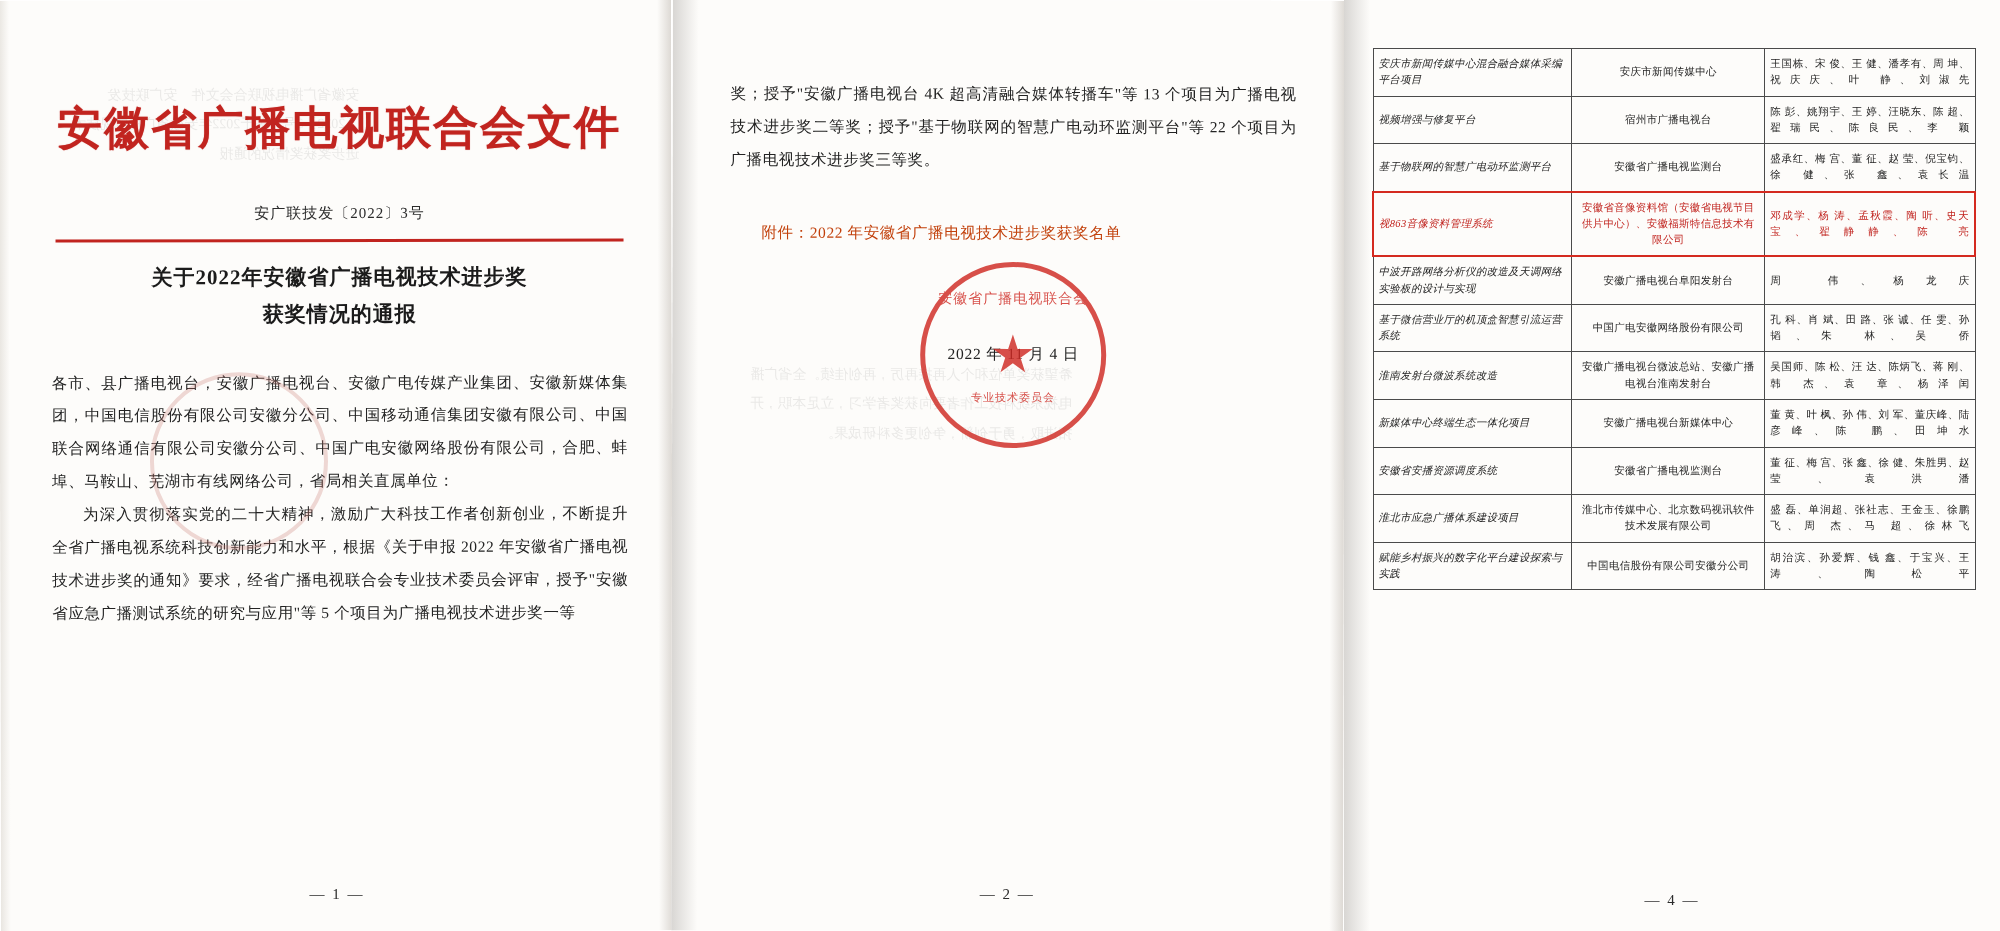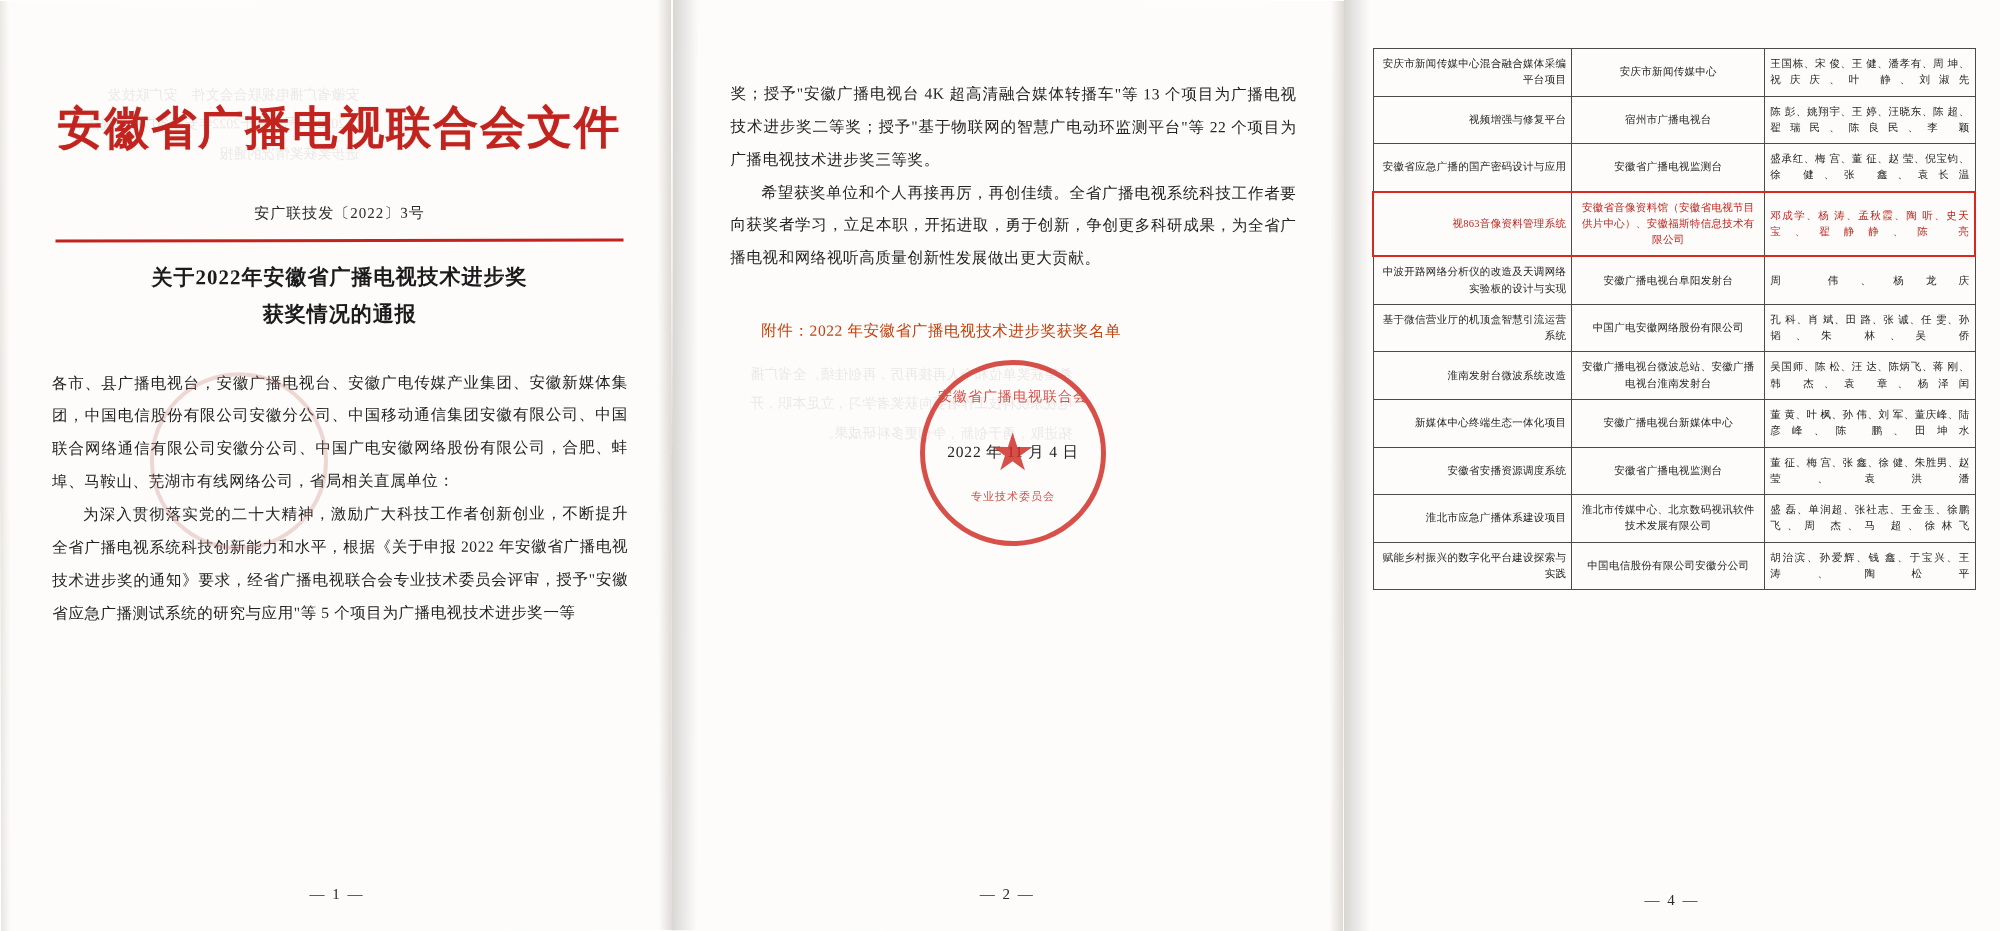--- a/index.html
+++ b/index.html
@@ -217,21 +217,21 @@
     font-size: 10.5px;
     color: #1f1f1f;
   }
   table.award-table td {
     border: 1px solid #4a4a4a;
     padding: 7px 5px;
     vertical-align: middle;
     line-height: 1.55;
     letter-spacing: 0.3px;
   }
-  td.c1 { width: 33%; text-align: right; }
+  td.c1 { width: 33%; text-align: left; font-style: italic; }
   td.c2 { width: 32%; text-align: center; }
   td.c3 { width: 35%; text-align: justify; text-align-last: justify; padding-left: 8px; padding-right: 8px; }
   tr.highlight td {
     border-top: 2.5px solid #d42a1f;
     border-bottom: 2.5px solid #d42a1f;
     color: #c1241f;
   }
   tr.highlight td:first-child { border-left: 2.5px solid #d42a1f; }
   tr.highlight td:last-child { border-right: 2.5px solid #d42a1f; }
   .p3 .page-num { bottom: 22px; }
@@ -267,21 +267,20 @@
     <div class="page-edge-r"></div>
   </div>
 
   <div class="page p2 scan-tilt-2">
     <div class="page-shadow-strip" style="left:0;"></div>
     <div class="page-inner">
       <div class="bleed-text" style="left:70px; top:360px; width:330px;">希望获奖单位和个人再接再厉，再创佳绩。全省广播电视系统科技工作者要向获奖者学习，立足本职，开拓进取，勇于创新，争创更多科研成果。</div>
       <div class="content">
         <div class="body-text" style="margin-top:18px;">
           <p>奖；授予"安徽广播电视台 4K 超高清融合媒体转播车"等 13 个项目为广播电视技术进步奖二等奖；授予"基于物联网的智慧广电动环监测平台"等 22 个项目为广播电视技术进步奖三等奖。</p>
-          <p class="indent">希望获奖单位和个人再接再厉，再创佳绩。全省广播电视系统科技工作者要向获奖者学习，立足本职，开拓进取，勇于创新，争创更多科研成果，为全省广播电视和网络视听高质量创新性发展做出更大贡献。</p>
         </div>
         <div class="attach-line">附件：2022 年安徽省广播电视技术进步奖获奖名单</div>
         <div class="sign-block">
           <div class="seal">
             <div class="ring-text">安徽省广播电视联合会</div>
             <div class="star">★</div>
             <div class="ring-text-b">专业技术委员会</div>
           </div>
           <div>2022 年 11 月 4 日</div>
         </div>
@@ -301,21 +300,21 @@
                 <td class="c1">安庆市新闻传媒中心混合融合媒体采编平台项目</td>
                 <td class="c2">安庆市新闻传媒中心</td>
                 <td class="c3">王国栋、宋 俊、王 健、潘孝有、周 坤、祝庆庆、叶 静、刘淑先</td>
               </tr>
               <tr>
                 <td class="c1">视频增强与修复平台</td>
                 <td class="c2">宿州市广播电视台</td>
                 <td class="c3">陈 彭、姚翔宇、王 婷、汪晓东、陈 超、翟瑞民、陈良民、李 颖</td>
               </tr>
               <tr>
-                <td class="c1">安徽省应急广播的国产密码设计与应用</td>
+                <td class="c1">基于物联网的智慧广电动环监测平台</td>
                 <td class="c2">安徽省广播电视监测台</td>
                 <td class="c3">盛承红、梅 宫、董 征、赵 莹、倪宝钧、徐 健、张 鑫、袁长温</td>
               </tr>
               <tr class="highlight">
                 <td class="c1">视863音像资料管理系统</td>
                 <td class="c2">安徽省音像资料馆（安徽省电视节目供片中心）、安徽福斯特信息技术有限公司</td>
                 <td class="c3">邓成学、杨 涛、孟秋霞、陶 听、史天宝、翟静静、陈 亮</td>
               </tr>
               <tr>
                 <td class="c1">中波开路网络分析仪的改造及天调网络实验板的设计与实现</td>

